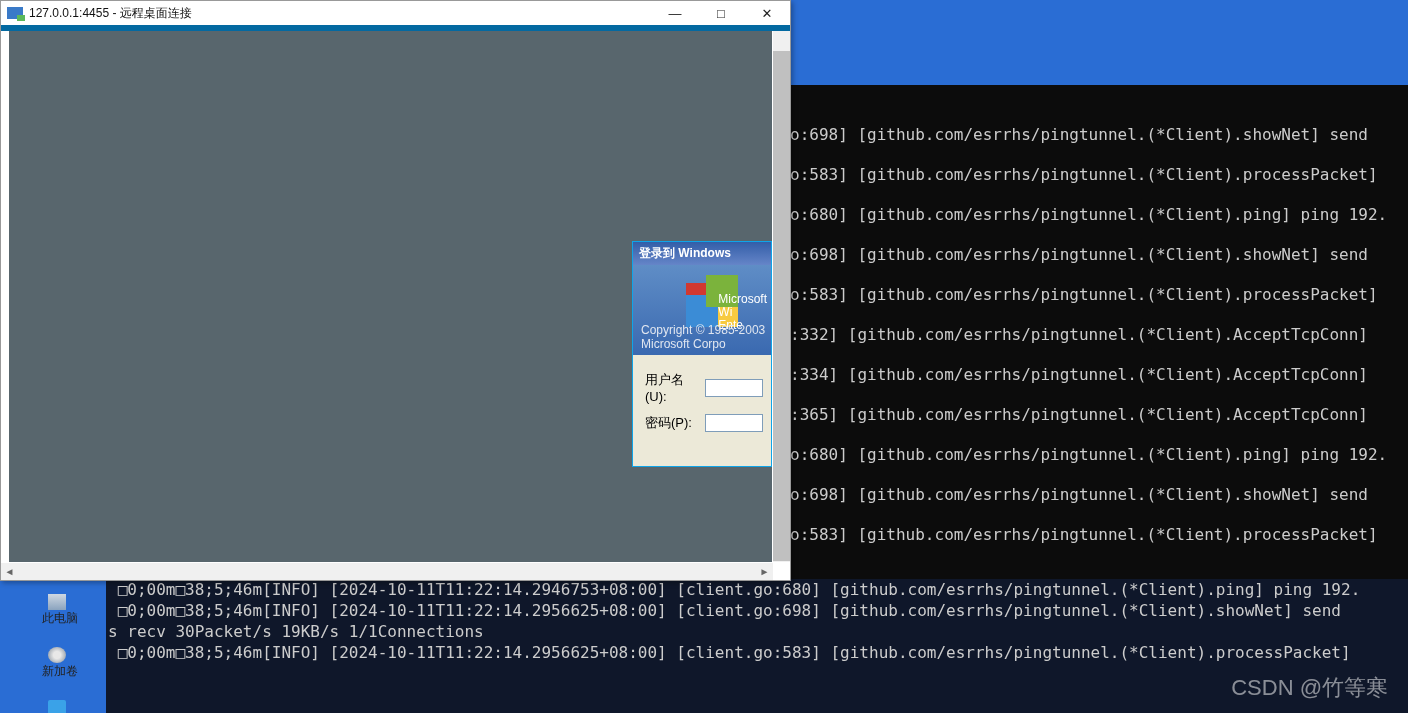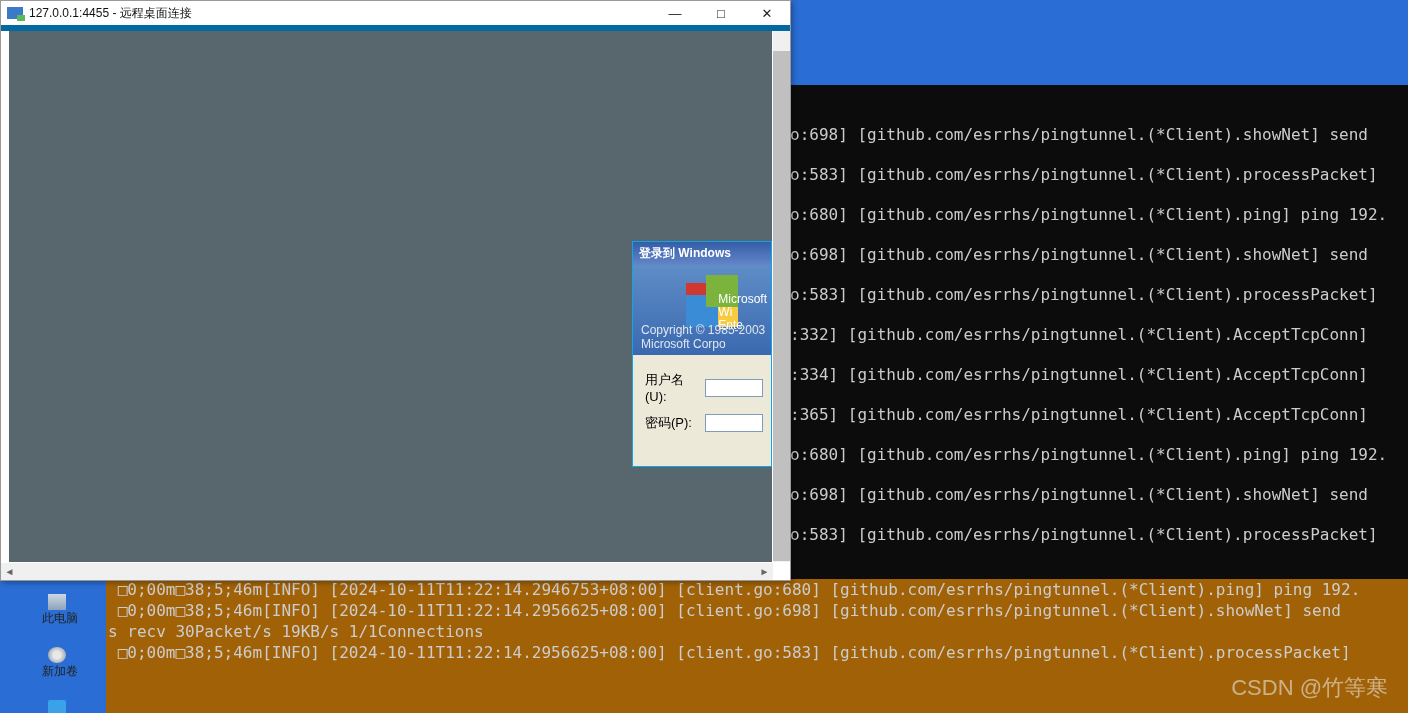--- a/index.html
+++ b/index.html
@@ -44,21 +44,21 @@
 .desk-row .deskicon { width:18px; height:16px; margin-right:6px; }
 .ic-pc { background: linear-gradient(#cfd8e2,#8aa3be); }
 .ic-cd { background: radial-gradient(circle,#e8e8e8 30%, #aab1b9 70%); border-radius:50%; }
 .ic-net { background: #3aa2e8; border-radius:2px; }
 
 
 .term1 { position:absolute; left:790px; top:85px; width:618px; height:628px; background:#0c0c0c; color:#ccc; font-family: "NSimSun","SimSun","Consolas",monospace; font-size:16px; line-height:40px; padding-left:0; overflow:hidden; }
 .term1-cmd { position:absolute; left:790px; top:86px; width:618px; height:27px; background:#fff; color:#555; font-size:14px; font-family:"Segoe UI",Arial,sans-serif; padding:4px 4px; }
 .term1 .line { white-space:pre; }
 
-.term2 { position:absolute; left:106px; top:579px; width:1302px; height:134px; background:#a16207; color:#ccc; font-family:"NSimSun","SimSun","Consolas",monospace; font-size:16px; line-height:21px; overflow:hidden; }
+.term2 { position:absolute; left:106px; top:579px; width:1302px; height:134px; background:#0f172a; color:#ccc; font-family:"NSimSun","SimSun","Consolas",monospace; font-size:16px; line-height:21px; overflow:hidden; }
 .term2 .line { white-space:pre; padding-left:2px; }
 
 .watermark { position:absolute; right:20px; bottom:10px; color:rgba(240,240,240,0.55); font-size:22px; font-family:"Microsoft YaHei",Arial,sans-serif; pointer-events:none; }
 </style>
 </head>
 <body>
 
 <div class="desktop-icons">
   <div class="desk-row">
       <span class="deskicon ic-pc"></span>

